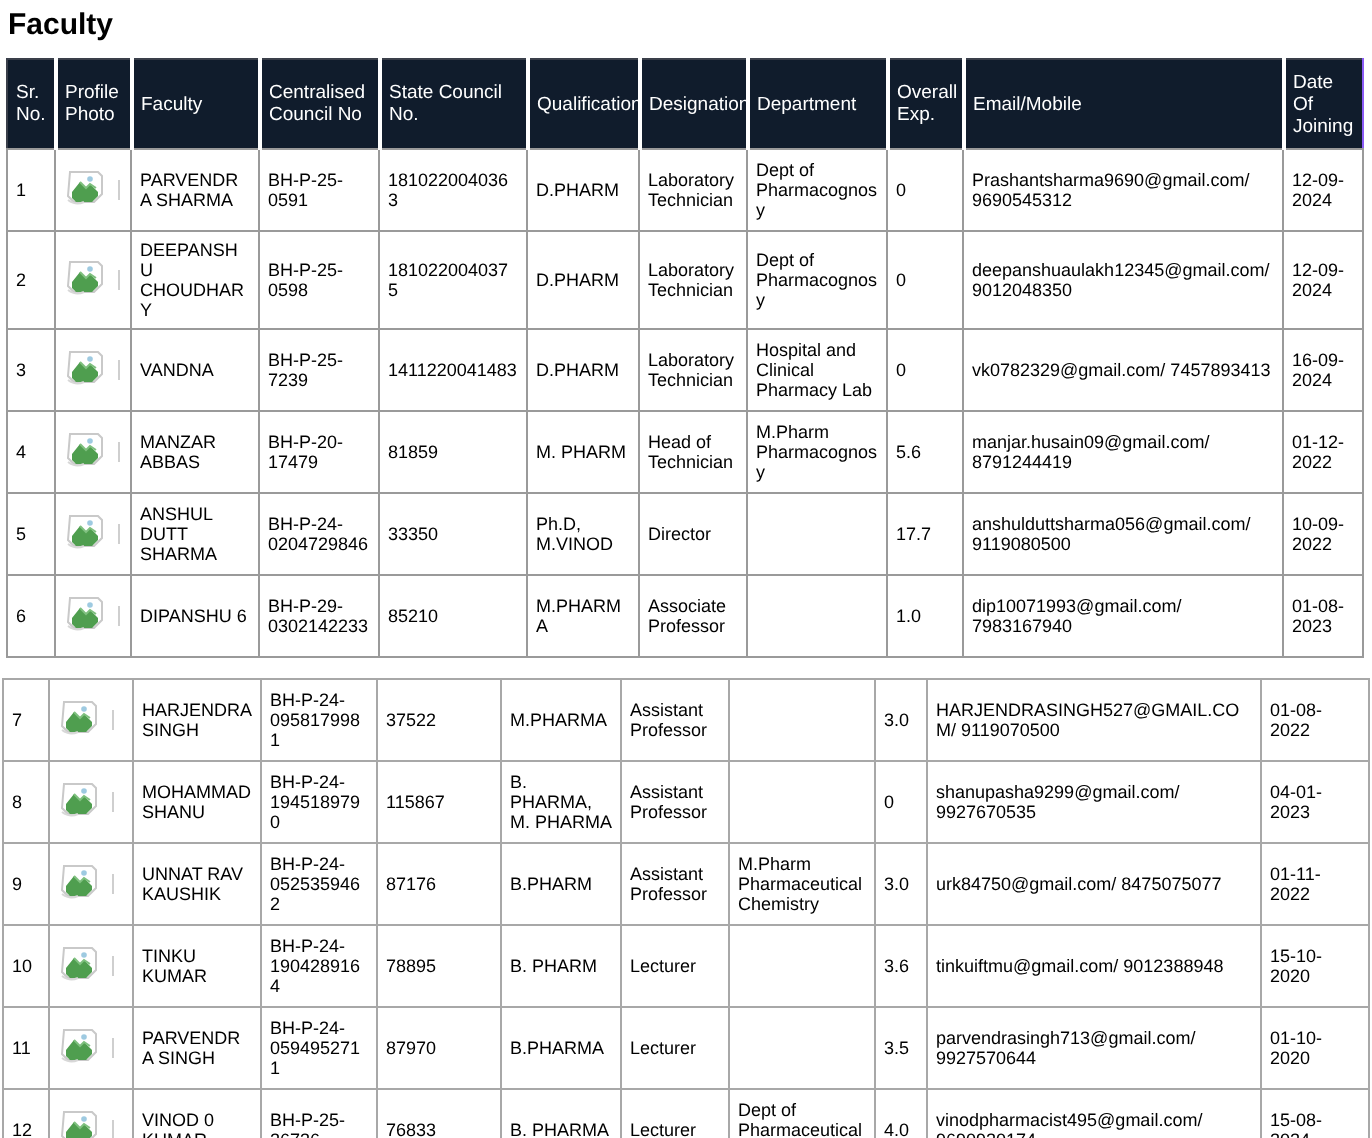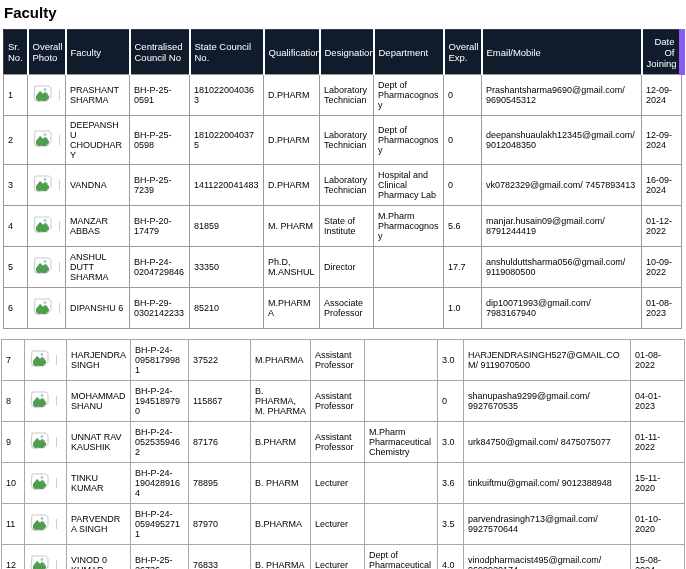--- a/index.html
+++ b/index.html
@@ -26,21 +26,21 @@
     font-size:9.5px;
     text-align:left;
     vertical-align:middle;
     padding:4px 4px;
     border-left:2px solid #ffffff;
     border-top:1px solid #3a3f4a;
     border-bottom:1px solid #9a9a9a;
     height:36px;
   }
   th:first-child{border-left:1px solid #3a3f4a;}
-  th:last-child{border-right:6px solid #8b5cf6;text-align:right;}
+  th:last-child{border-right:1px solid #8b5cf6;}
   td{
     border:1px solid #9a9a9a;
     font-size:9px;
     vertical-align:middle;
     padding:4px 4px;
     word-wrap:break-word;
     overflow-wrap:break-word;
     background:#ffffff;
   }
   .t2 td{border-color:#a8a8a8;}
@@ -67,21 +67,21 @@
       <col style="width:56px">
     <col style="width:54px">
       <col style="width:70px">
       <col style="width:38px">
     <col style="width:160px">
       <col style="width:40px">
   </colgroup>
   <thead>
     <tr id="header-row">
         <th>Sr. No.</th>
-        <th>Overall Photo</th>
+        <th>Profile Photo</th>
         <th>Faculty</th>
         <th>Centralised Council No</th>
         <th>State Council No.</th>
         <th>Qualification</th>
         <th>Designation</th>
         <th>Department</th>
         <th>Overall Exp.</th>
         <th>Email/Mobile</th>
         <th>Date Of Joining</th>
       </tr>
@@ -89,21 +89,21 @@
   <tbody id="tbody-1">
       <tr class="frow">
         <td>1</td>
         <td class="photo-cell"><span class="broken-img"><svg width="21" height="19" viewBox="0 0 21 19">
               <path d="M3 1 h14 l2 2 v9 l-4 4 h-10 l-3 -3 z" fill="#ffffff" stroke="#c9c9c9" stroke-width="1"></path>
               <path d="M4 11 l4 -5 l3 3 l2 -2 l4 4 v2 l-3 3 h-8 l-2 -2 z" fill="#4f9e4f"></path>
               <path d="M8 6 l3 3 l2 -2 l3 2" fill="none" stroke="#7fc07f" stroke-width="1"></path>
               <circle cx="13" cy="4.5" r="1.4" fill="#9ecae1"></circle>
               <path d="M2 15 q4 3 8 1" fill="none" stroke="#d8d8d8" stroke-width="1"></path>
             </svg></span><span class="alt-tick"></span></td>
-        <td>PRASHANT SHARMA</td>
+        <td>PARVENDRA SHARMA</td>
         <td>BH-P-25-0591</td>
         <td>1810220040363</td>
         <td>D.PHARM</td>
         <td>Laboratory Technician</td>
         <td>Dept of Pharmacognosy</td>
         <td>0</td>
         <td>Prashantsharma9690@gmail.com/ 9690545312</td>
         <td>12-09-2024</td>
       </tr>
       <tr class="frow">
@@ -150,39 +150,39 @@
               <path d="M3 1 h14 l2 2 v9 l-4 4 h-10 l-3 -3 z" fill="#ffffff" stroke="#c9c9c9" stroke-width="1"></path>
               <path d="M4 11 l4 -5 l3 3 l2 -2 l4 4 v2 l-3 3 h-8 l-2 -2 z" fill="#4f9e4f"></path>
               <path d="M8 6 l3 3 l2 -2 l3 2" fill="none" stroke="#7fc07f" stroke-width="1"></path>
               <circle cx="13" cy="4.5" r="1.4" fill="#9ecae1"></circle>
               <path d="M2 15 q4 3 8 1" fill="none" stroke="#d8d8d8" stroke-width="1"></path>
             </svg></span><span class="alt-tick"></span></td>
         <td>MANZAR ABBAS</td>
         <td>BH-P-20-17479</td>
         <td>81859</td>
         <td>M. PHARM</td>
-        <td>State of Institute</td>
+        <td>Head of Technician</td>
         <td>M.Pharm Pharmacognosy</td>
         <td>5.6</td>
         <td>manjar.husain09@gmail.com/ 8791244419</td>
         <td>01-12-2022</td>
       </tr>
       <tr class="frow">
         <td>5</td>
         <td class="photo-cell"><span class="broken-img"><svg width="21" height="19" viewBox="0 0 21 19">
               <path d="M3 1 h14 l2 2 v9 l-4 4 h-10 l-3 -3 z" fill="#ffffff" stroke="#c9c9c9" stroke-width="1"></path>
               <path d="M4 11 l4 -5 l3 3 l2 -2 l4 4 v2 l-3 3 h-8 l-2 -2 z" fill="#4f9e4f"></path>
               <path d="M8 6 l3 3 l2 -2 l3 2" fill="none" stroke="#7fc07f" stroke-width="1"></path>
               <circle cx="13" cy="4.5" r="1.4" fill="#9ecae1"></circle>
               <path d="M2 15 q4 3 8 1" fill="none" stroke="#d8d8d8" stroke-width="1"></path>
             </svg></span><span class="alt-tick"></span></td>
         <td>ANSHUL DUTT SHARMA</td>
         <td>BH-P-24-0204729846</td>
         <td>33350</td>
-        <td>Ph.D, M.ANSHUL</td>
+        <td>Ph.D, M.VINOD</td>
         <td>Director</td>
         <td></td>
         <td>17.7</td>
         <td>anshulduttsharma056@gmail.com/ 9119080500</td>
         <td>10-09-2022</td>
       </tr>
       <tr class="frow">
         <td>6</td>
         <td class="photo-cell"><span class="broken-img"><svg width="21" height="19" viewBox="0 0 21 19">
               <path d="M3 1 h14 l2 2 v9 l-4 4 h-10 l-3 -3 z" fill="#ffffff" stroke="#c9c9c9" stroke-width="1"></path>
@@ -286,21 +286,21 @@
               <path d="M2 15 q4 3 8 1" fill="none" stroke="#d8d8d8" stroke-width="1"></path>
             </svg></span><span class="alt-tick"></span></td>
         <td>TINKU KUMAR</td>
         <td>BH-P-24-1904289164</td>
         <td>78895</td>
         <td>B. PHARM</td>
         <td>Lecturer</td>
         <td></td>
         <td>3.6</td>
         <td>tinkuiftmu@gmail.com/ 9012388948</td>
-        <td>15-11-2020</td>
+        <td>15-10-2020</td>
       </tr>
       <tr class="frow">
         <td>11</td>
         <td class="photo-cell"><span class="broken-img"><svg width="21" height="19" viewBox="0 0 21 19">
               <path d="M3 1 h14 l2 2 v9 l-4 4 h-10 l-3 -3 z" fill="#ffffff" stroke="#c9c9c9" stroke-width="1"></path>
               <path d="M4 11 l4 -5 l3 3 l2 -2 l4 4 v2 l-3 3 h-8 l-2 -2 z" fill="#4f9e4f"></path>
               <path d="M8 6 l3 3 l2 -2 l3 2" fill="none" stroke="#7fc07f" stroke-width="1"></path>
               <circle cx="13" cy="4.5" r="1.4" fill="#9ecae1"></circle>
               <path d="M2 15 q4 3 8 1" fill="none" stroke="#d8d8d8" stroke-width="1"></path>
             </svg></span><span class="alt-tick"></span></td>

